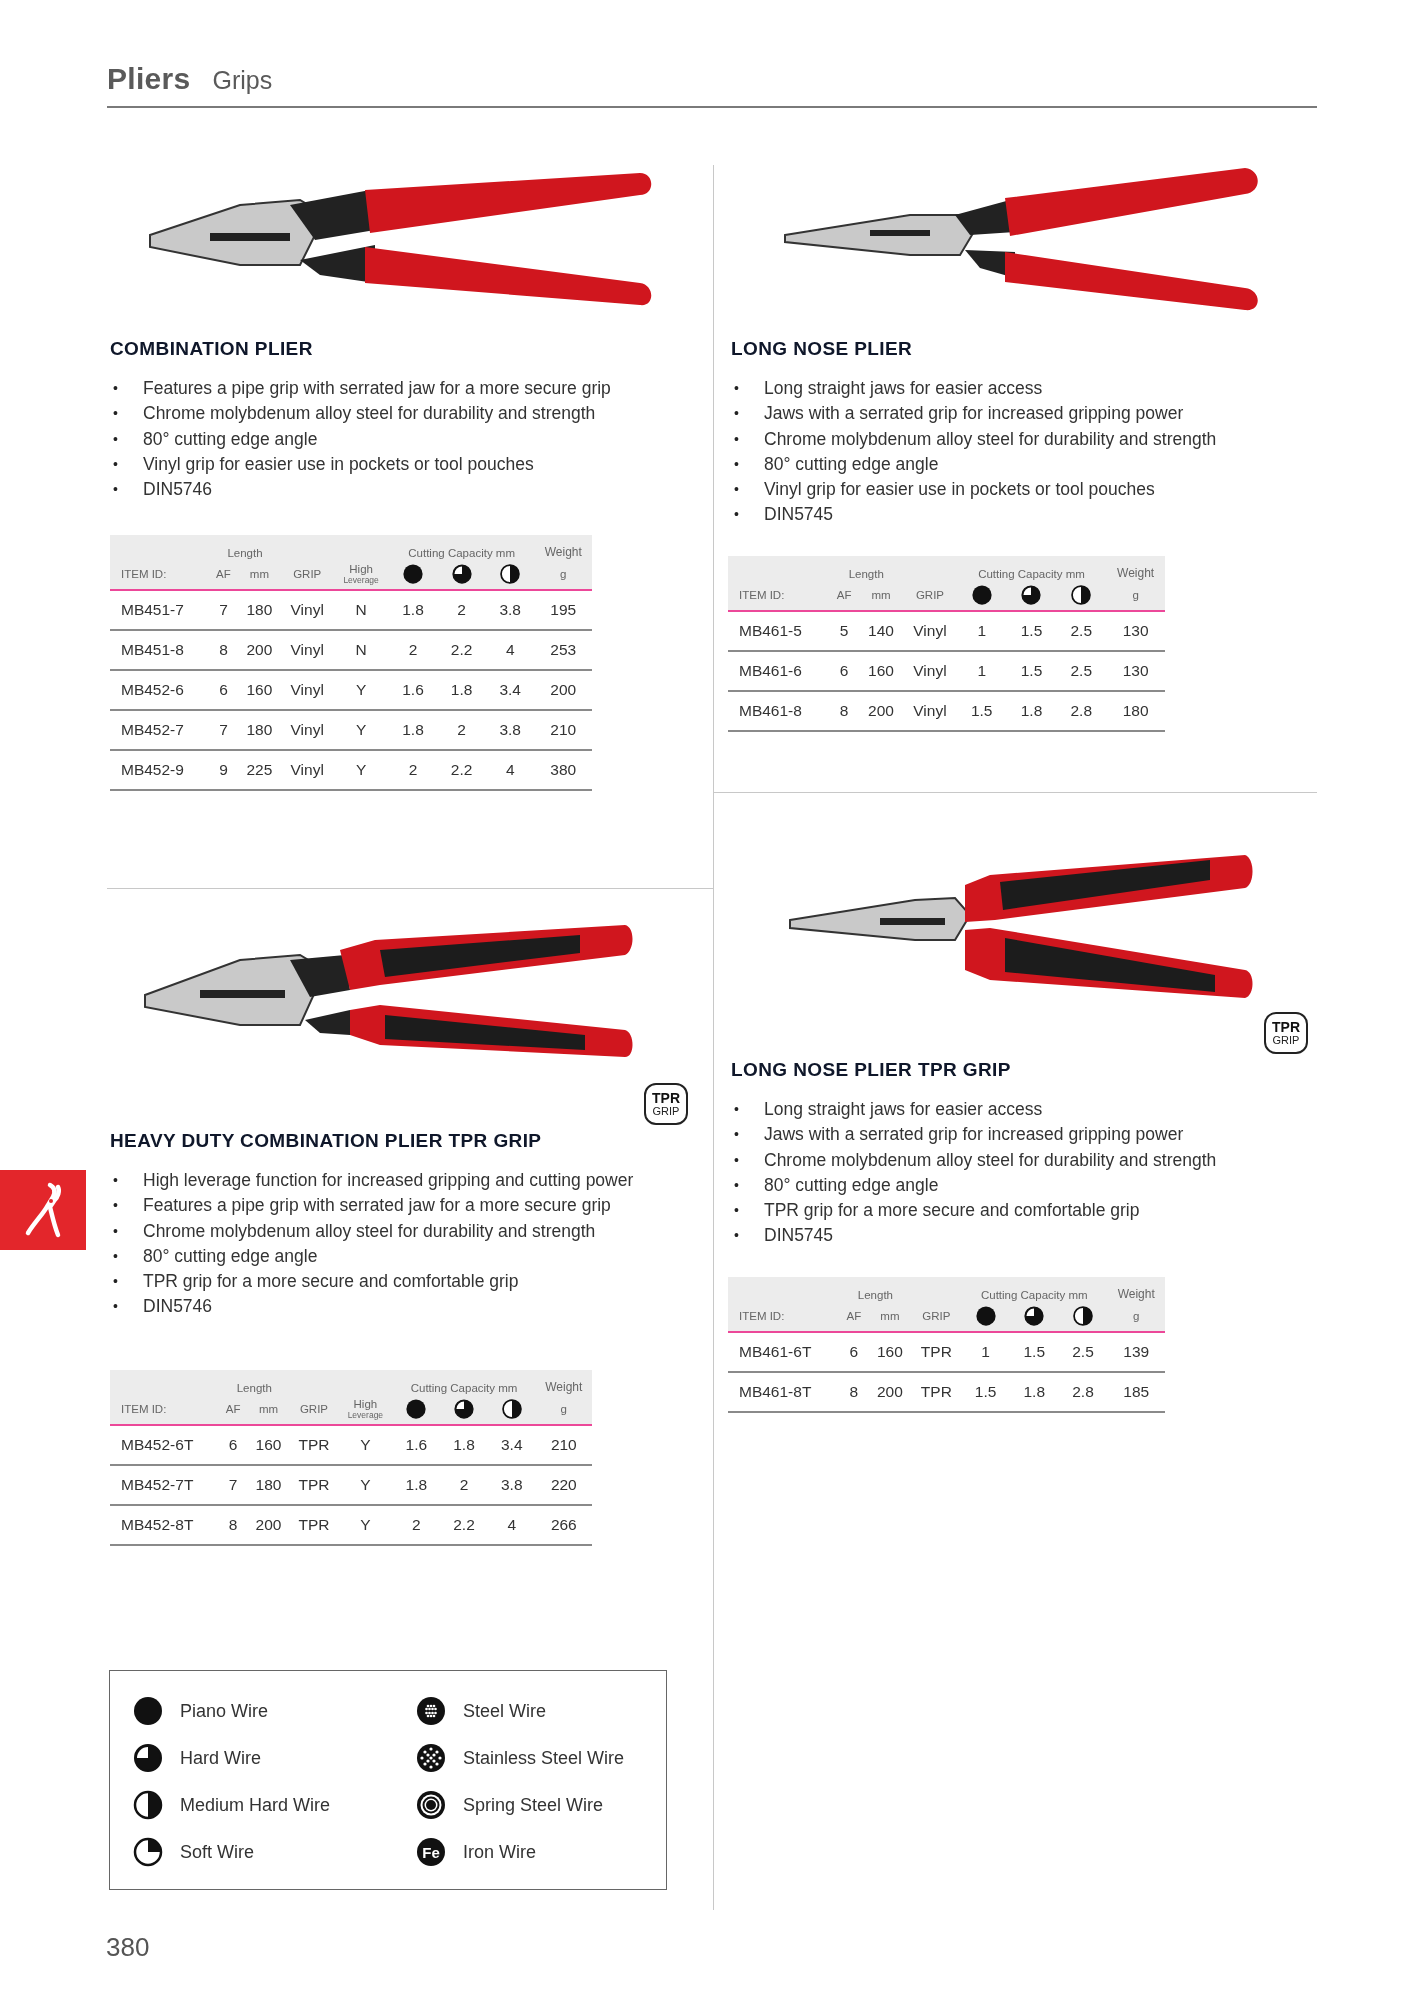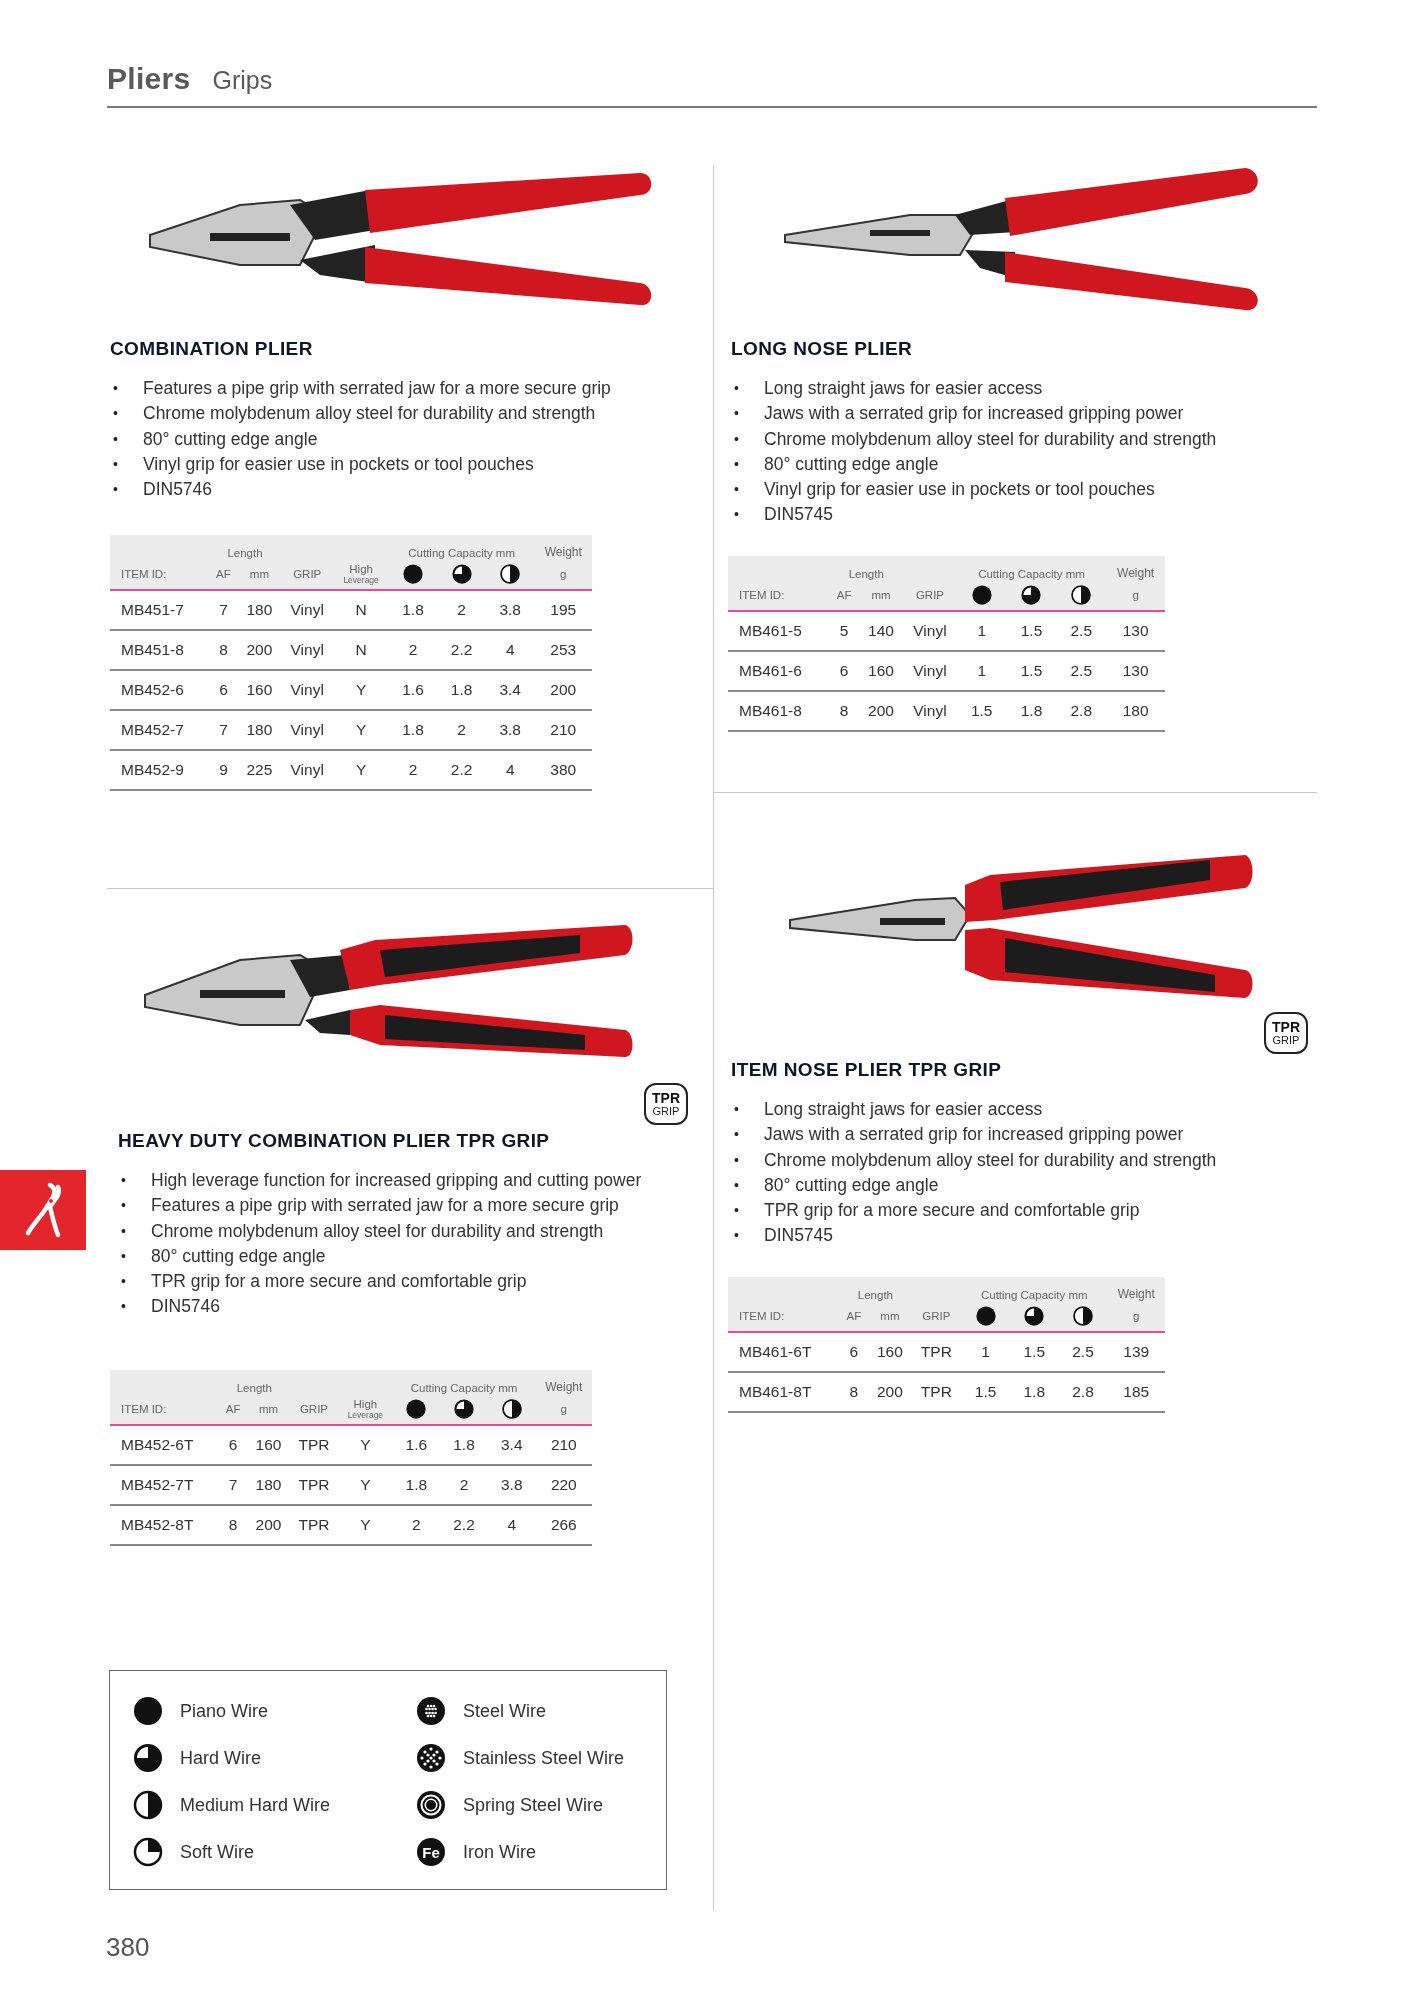--- a/index.html
+++ b/index.html
@@ -339,21 +339,21 @@
         <td>2.8</td>
         <td>180</td>
       </tr>
   </tbody>
 </table>
 
 <div class="abs tpr" style="left:644px;top:1083px;">
   <span class="t1">TPR</span>
     <span class="t2">GRIP</span>
 </div>
-<div class="abs" style="left:110px;top:1130px;width:580px;margin-left:8px;">
+<div class="abs" style="left:110px;top:1130px;width:580px;">
   <div class="p-title">HEAVY DUTY COMBINATION PLIER TPR GRIP</div>
   <ul class="bullets" style="margin-top:16px">
     <li style="padding-right:20px">High leverage function for increased gripping and cutting power</li>
     <li>Features a pipe grip with serrated jaw for a more secure grip</li>
     <li>Chrome molybdenum alloy steel for durability and strength</li>
     <li>80° cutting edge angle</li>
     <li>TPR grip for a more secure and comfortable grip</li>
     <li>DIN5746</li>
   </ul>
 </div>
@@ -423,21 +423,21 @@
         <td>266</td>
       </tr>
   </tbody>
 </table>
 
 <div class="abs tpr" style="left:1264px;top:1012px;">
   <span class="t1">TPR</span>
     <span class="t2">GRIP</span>
 </div>
 <div class="abs" style="left:731px;top:1059px;width:590px;">
-  <div class="p-title">ITEM NOSE PLIER TPR GRIP</div>
+  <div class="p-title">LONG NOSE PLIER TPR GRIP</div>
   <ul class="bullets" style="margin-top:16px">
     <li>Long straight jaws for easier access</li>
     <li>Jaws with a serrated grip for increased gripping power</li>
     <li>Chrome molybdenum alloy steel for durability and strength</li>
     <li>80° cutting edge angle</li>
     <li>TPR grip for a more secure and comfortable grip</li>
     <li>DIN5745</li>
   </ul>
 </div>
 <table class="spec abs" style="left:728px;top:1277px;width:437px;">

